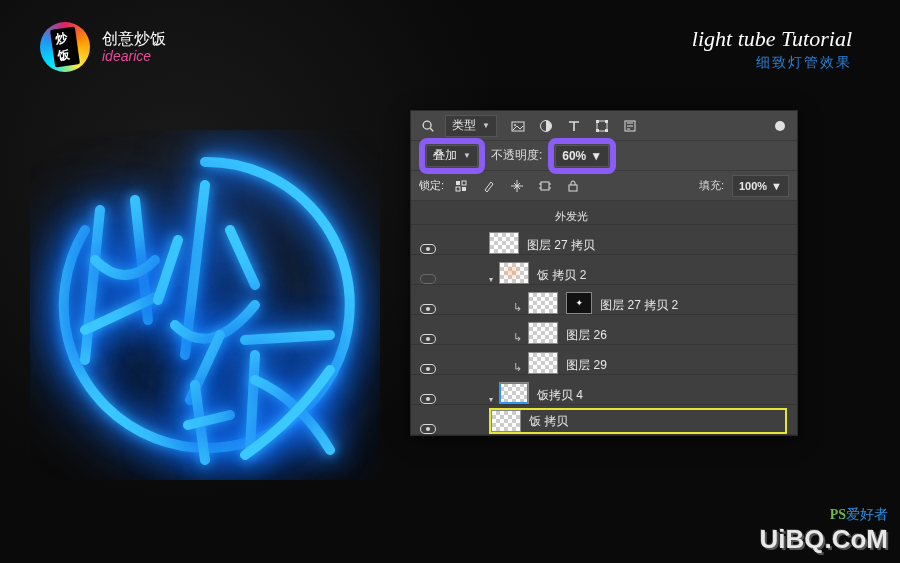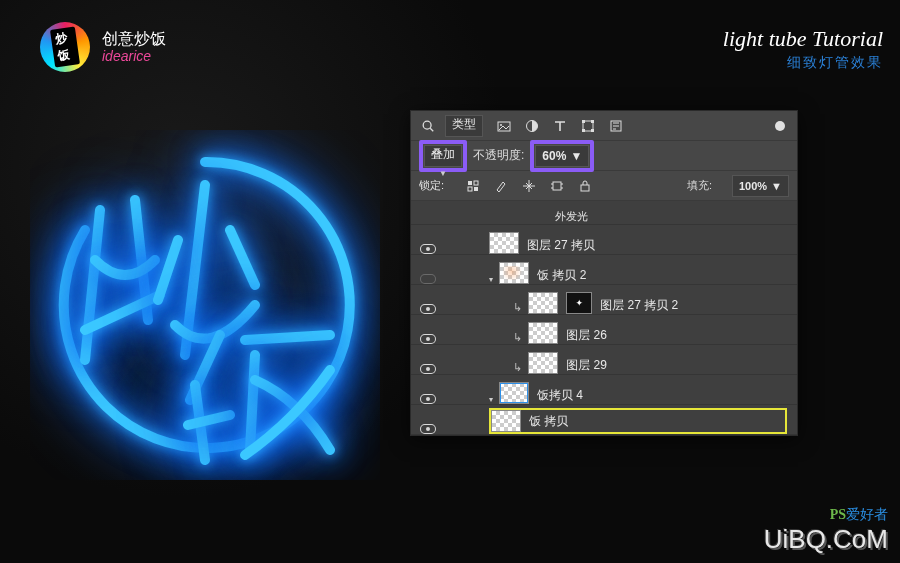--- a/index.html
+++ b/index.html
@@ -25,21 +25,21 @@
   content: "炒饭"; position: absolute; left: 50%; top: 50%;
   transform: translate(-50%,-50%); font-size: 12px; font-weight: bold;
   background: #000; color: #fff; padding: 2px 4px; border-radius: 2px;
   transform: translate(-50%,-50%) rotate(-8deg);
 }
 .logo-text { line-height: 1.2; }
 .logo-cn { color: #fff; font-size: 16px; font-weight: 500; }
 .logo-en { color: #ec4899; font-size: 14px; font-style: italic; }
 
 
-.title-right { position: absolute; top: 26px; right: 17px; text-align: right; }
+.title-right { position: absolute; top: 26px; right: 48px; text-align: right; }
 .title-en { font-family: "Brush Script MT", cursive; color: #fff; font-size: 22px; font-style: italic; }
 .title-cn { color: #2a7fd4; font-size: 14px; margin-top: 2px; letter-spacing: 2px; }
 
 
 .neon-stage { position: absolute; left: 30px; top: 130px; width: 350px; height: 350px; }
 .neon-stage svg { width: 100%; height: 100%; }
 .neon-stroke {
   fill: none;
   stroke: #3bc8ff;
   stroke-width: 10;
@@ -52,34 +52,34 @@
 .layers-panel {
   position: absolute; left: 410px; top: 110px; width: 388px;
   background: #474747; border: 1px solid #2b2b2b;
   font-size: 12px; color: #e8e8e8;
   box-shadow: 0 4px 18px rgba(0,0,0,0.6);
 }
 .panel-row { display: flex; align-items: center; height: 30px; padding: 0 8px; border-bottom: 1px solid #3a3a3a; gap: 6px; }
 .panel-row.filter-row { gap: 8px; }
 .select {
   background: #3a3a3a; border: 1px solid #555; height: 22px;
-  display: flex; align-items: center; padding: 0 6px; gap: 6px; flex-direction: column;
+  display: flex; align-items: center; padding: 0 6px; gap: 6px;
 }
 .select .chev { font-size: 8px; color: #ccc; }
 .icon-btn { width: 18px; height: 18px; display: flex; align-items: center; justify-content: center; color: #e0e0e0; }
 .icon-btn svg { width: 14px; height: 14px; }
 .filter-icons { display: flex; gap: 10px; margin-left: 4px; }
 .dot { width: 10px; height: 10px; border-radius: 50%; background: #e0e0e0; margin-left: auto; margin-right: 4px; }
 
 .blend-row .select { flex: 1 1 140px; }
-.hl-yellow { border: 4px solid #8b5cf6; border-radius: 2px; padding: 1px; }
+.hl-yellow { border: 6px solid #8b5cf6; border-radius: 8px; padding: 1px; }
 .opacity-label, .fill-label { white-space: nowrap; color: #ddd; }
 .spinner { background: #3a3a3a; border: 1px solid #555; height: 22px; padding: 0 6px; display: flex; align-items: center; gap: 4px; font-weight: bold; }
 
-.lock-row { gap: 20px; font-size: 11px; }
+.lock-row { gap: 8px; font-size: 11px; }
 .lock-icons { display: flex; gap: 10px; }
 
 .layer-list { background: #3f3f3f; }
 .layer-entry {
   display: flex; align-items: flex-end; height: 30px;
   border-bottom: 1px solid #353535; padding-right: 10px;
 }
 .eye-col { width: 34px; display: flex; align-items: center; justify-content: center; }
 .eye { width: 16px; height: 10px; border: 1.5px solid #d8d8d8; border-radius: 60%/100%; position: relative; }
 .eye::after { content: ""; position: absolute; left: 50%; top: 50%; width: 4px; height: 4px; background: #d8d8d8; border-radius: 50%; transform: translate(-50%,-50%); }
@@ -103,21 +103,21 @@
 .thumb.stroked::before {
   content:""; position:absolute; inset:0; border:1px solid #2c8fe8;
 }
 
 
 .watermark { position: absolute; right: 12px; bottom: 8px; text-align: right; }
 .wm-top { font-family: "Comic Sans MS", cursive; font-size: 14px; }
 .wm-top .ps { color: #6db84a; font-weight:bold; }
 .wm-top .sub { color: #2a8de0; }
 .wm-url {
-  font-family: Arial Black, sans-serif; font-size: 26px; font-weight: 400;
+  font-family: Arial Black, sans-serif; font-size: 26px; font-weight: 700;
   color: #e8e8e8; letter-spacing: 0;
   text-shadow: 2px 2px 0 #555, -1px -1px 0 #333;
 }
 </style>
 </head>
 <body>
 
 <div class="header-logo">
   <div class="logo-badge"></div>
   <div class="logo-text">

